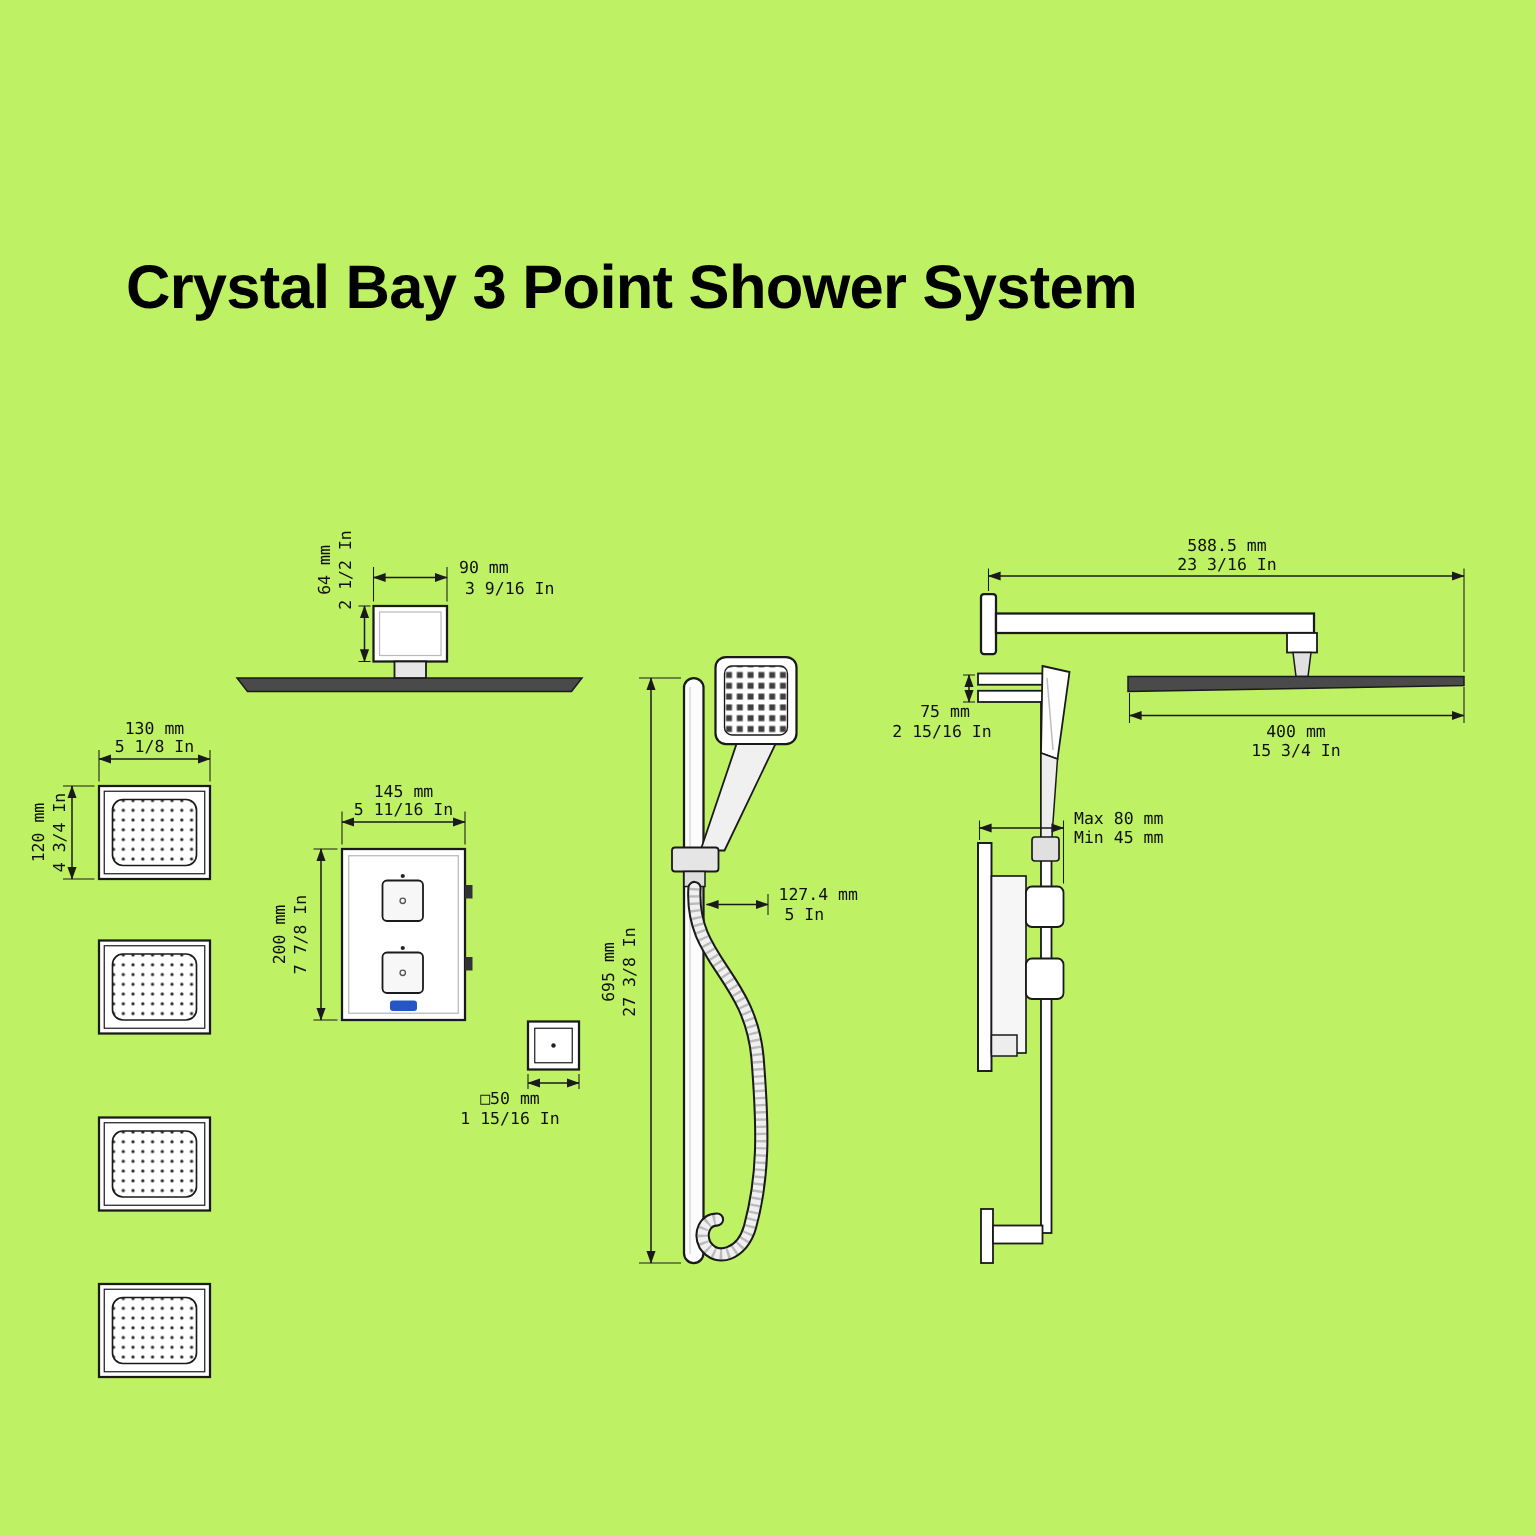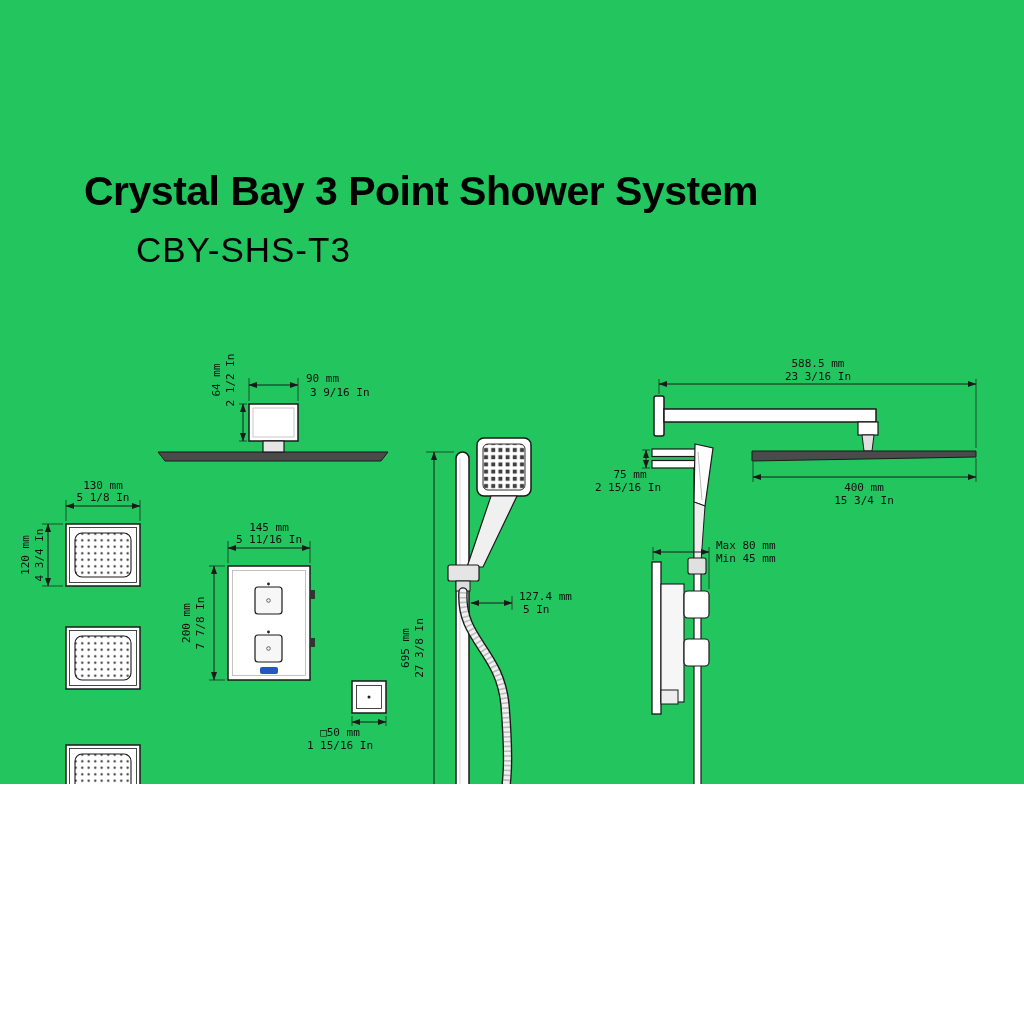--- a/index.html
+++ b/index.html
@@ -1,30 +1,29 @@
 <!DOCTYPE html>
 <html><head>
 <meta charset="utf-8">
 <style>
   html,body{margin:0;padding:0;background:#fff;}
-  .canvas{position:relative;width:1024px;height:784px;background:#22c55e;overflow:hidden;
+  .canvas{position:relative;width:1024px;height:1024px;background:#bef264;overflow:hidden;
           font-family:"Liberation Sans",sans-serif;}
   .title{position:absolute;left:84px;top:168px;font-weight:700;font-size:41px;color:#000;letter-spacing:-0.5px;}
   .model{position:absolute;left:136px;top:230px;font-weight:500;font-size:35px;color:#000;letter-spacing:1px;}
   svg.draw{position:absolute;left:0;top:0;width:1024px;height:1024px;}
   .dim{stroke:#1a1a1a;stroke-width:1;fill:none;}
   .ext{stroke:#1a1a1a;stroke-width:0.7;fill:none;}
   .dt{font-family:"DejaVu Sans Mono",monospace;font-size:11px;fill:#111;}
 </style>
 </head>
 <body>
 
 <div class="canvas">
   <div class="title">Crystal Bay 3 Point Shower System</div>
-  <div class="model">CBY-SHS-T3</div>
 
   <svg class="draw" viewBox="0 0 1024 1024">
     <defs>
       <marker id="arr" viewBox="0 0 10 10" refX="9" refY="5" markerWidth="9" markerHeight="9" orient="auto-start-reverse">
         <path d="M0,1.6 L9.5,5 L0,8.4 z" fill="#1a1a1a"></path>
       </marker>
       <pattern id="dots" width="6.5" height="6.5" patternUnits="userSpaceOnUse">
         <circle cx="3.2" cy="3.2" r="1.1" fill="#2a2a2a"></circle>
       </pattern>
       <pattern id="spray" width="7.2" height="7.2" patternUnits="userSpaceOnUse">

